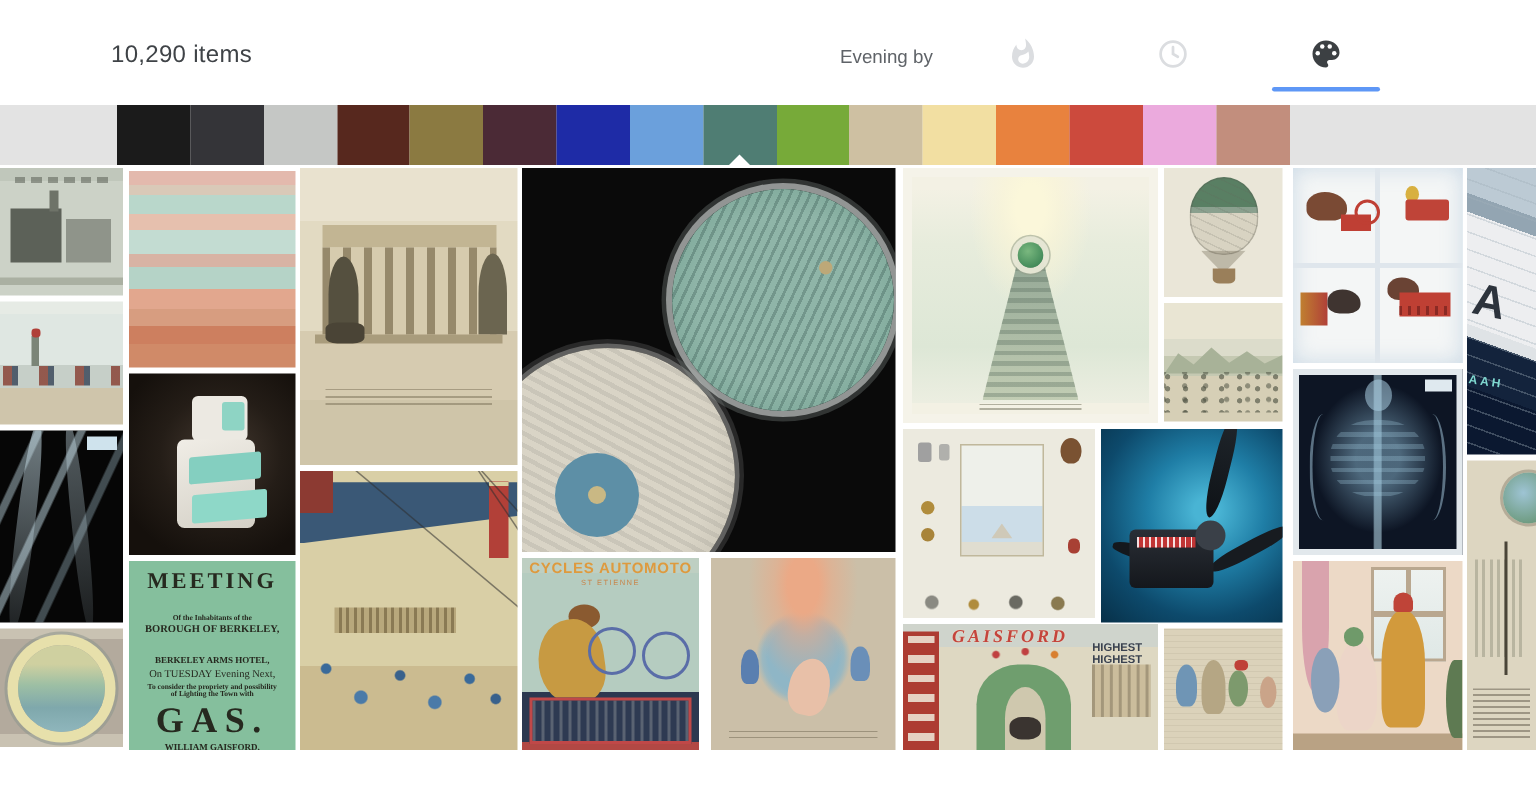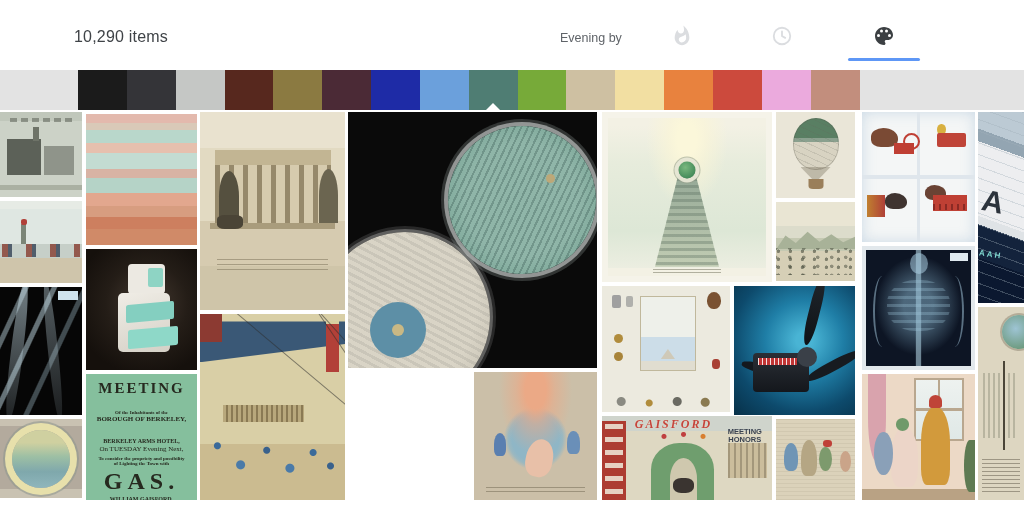--- a/index.html
+++ b/index.html
@@ -371,20 +371,29 @@
   </div>
 
   <div class="tile t-petri" style="left:348px;top:112px;width:249px;height:256px">
     <div class="dish-low"></div>
     <div class="dish-low-disc"></div>
     <div class="dish-low-dot"></div>
     <div class="dish-top"></div>
     <div class="spec"></div>
   </div>
 
+  <div class="tile t-automoto" style="left:348px;top:372px;width:118px;height:128px">
+    <div class="am-title">CYCLES AUTOMOTO</div>
+    <div class="am-sub">ST ETIENNE</div>
+    <div class="hair"></div>
+    <div class="woman"></div>
+    <div class="wheel2"></div>
+    <div class="wheel1"></div>
+    <div class="factory"></div>
+  </div>
 
   <div class="tile t-allegory" style="left:474px;top:372px;width:123px;height:128px">
     <div class="fig-blue-l"></div>
     <div class="fig-blue-r"></div>
     <div class="fig-pink"></div>
     <div class="caption"></div>
   </div>
 
   <div class="tile t-stairway" style="left:602px;top:112px;width:170px;height:170px">
     <div class="stair"></div>
@@ -409,21 +418,21 @@
     <div class="blade-l"></div>
     <div class="blade-r"></div>
     <div class="engine"></div>
     <div class="engine-label"></div>
     <div class="hub"></div>
   </div>
 
   <div class="tile t-toronto" style="left:602px;top:416px;width:170px;height:84px">
     <div class="left-col"></div>
     <div class="tor-title">GAISFORD</div>
-    <div class="tor-honors">MEETING HONORS</div>
+    <div class="tor-honors">HIGHEST HIGHEST</div>
     <div class="flags"></div>
     <div class="bldg"></div>
     <div class="arch"></div>
     <div class="arch-in"></div>
     <div class="rider"></div>
   </div>
 
   <div class="tile t-crowd" style="left:776px;top:419px;width:79px;height:81px">
     <div class="c1"></div>
     <div class="c2"></div>

